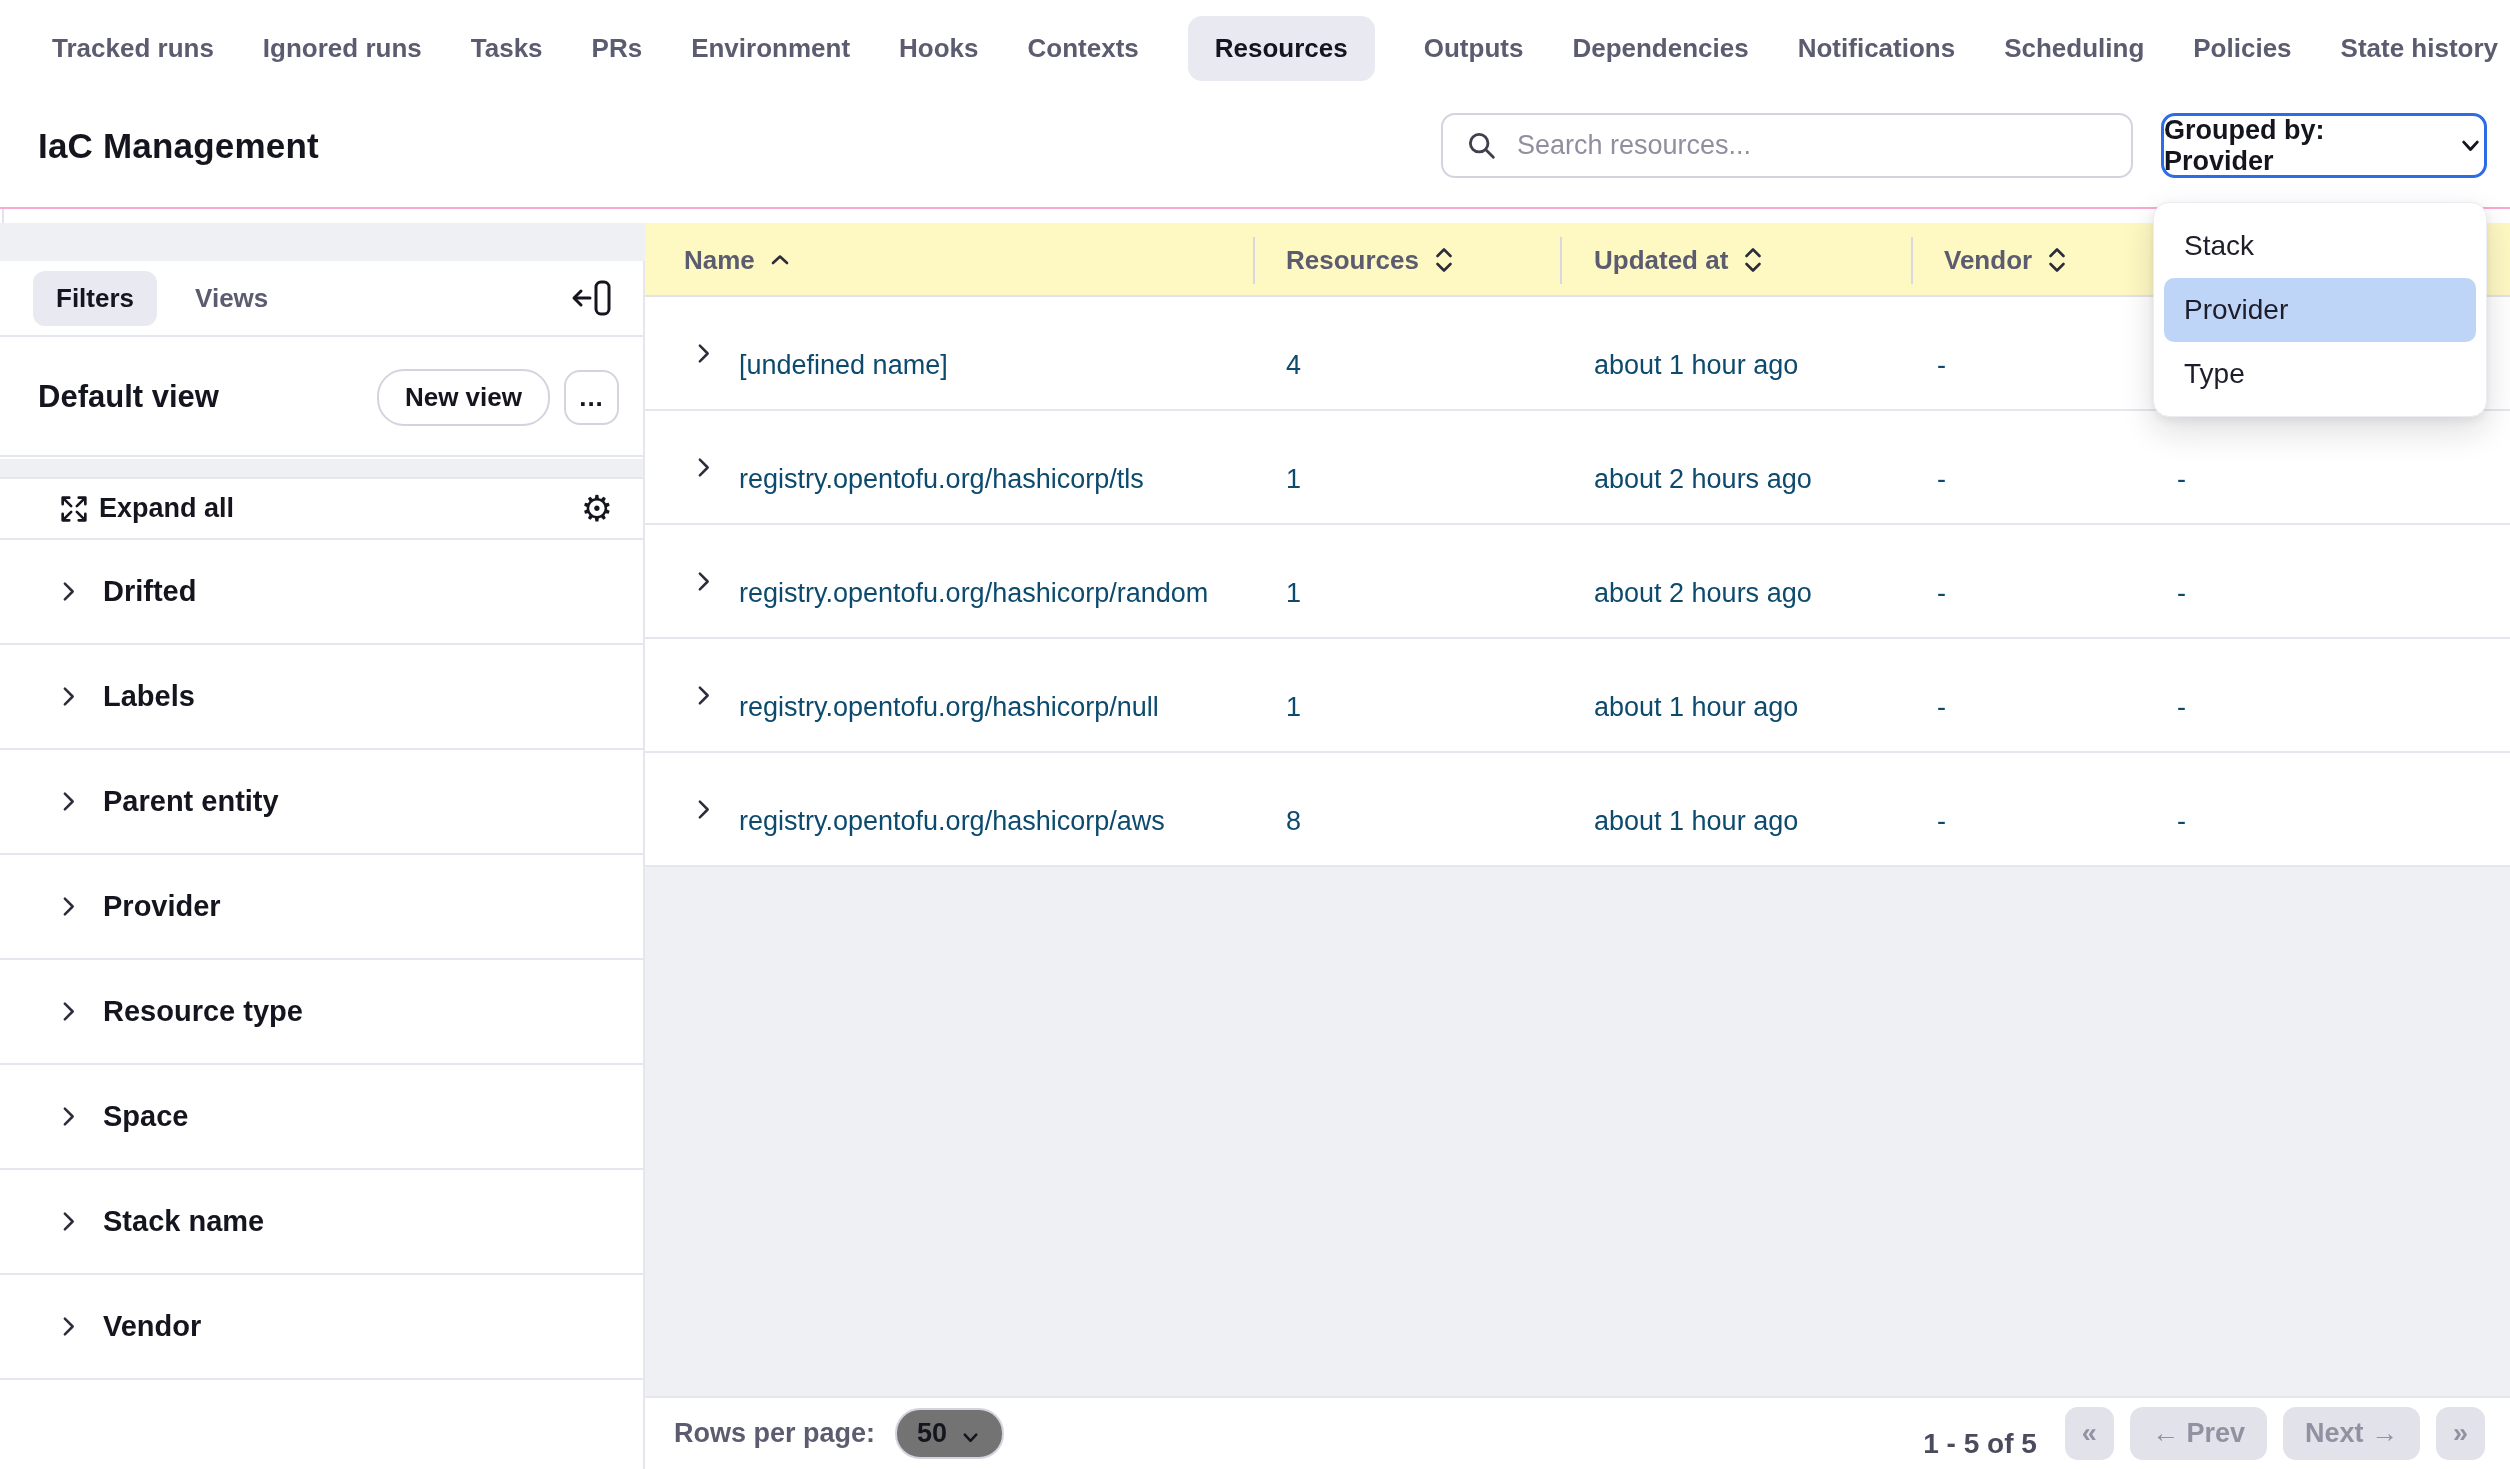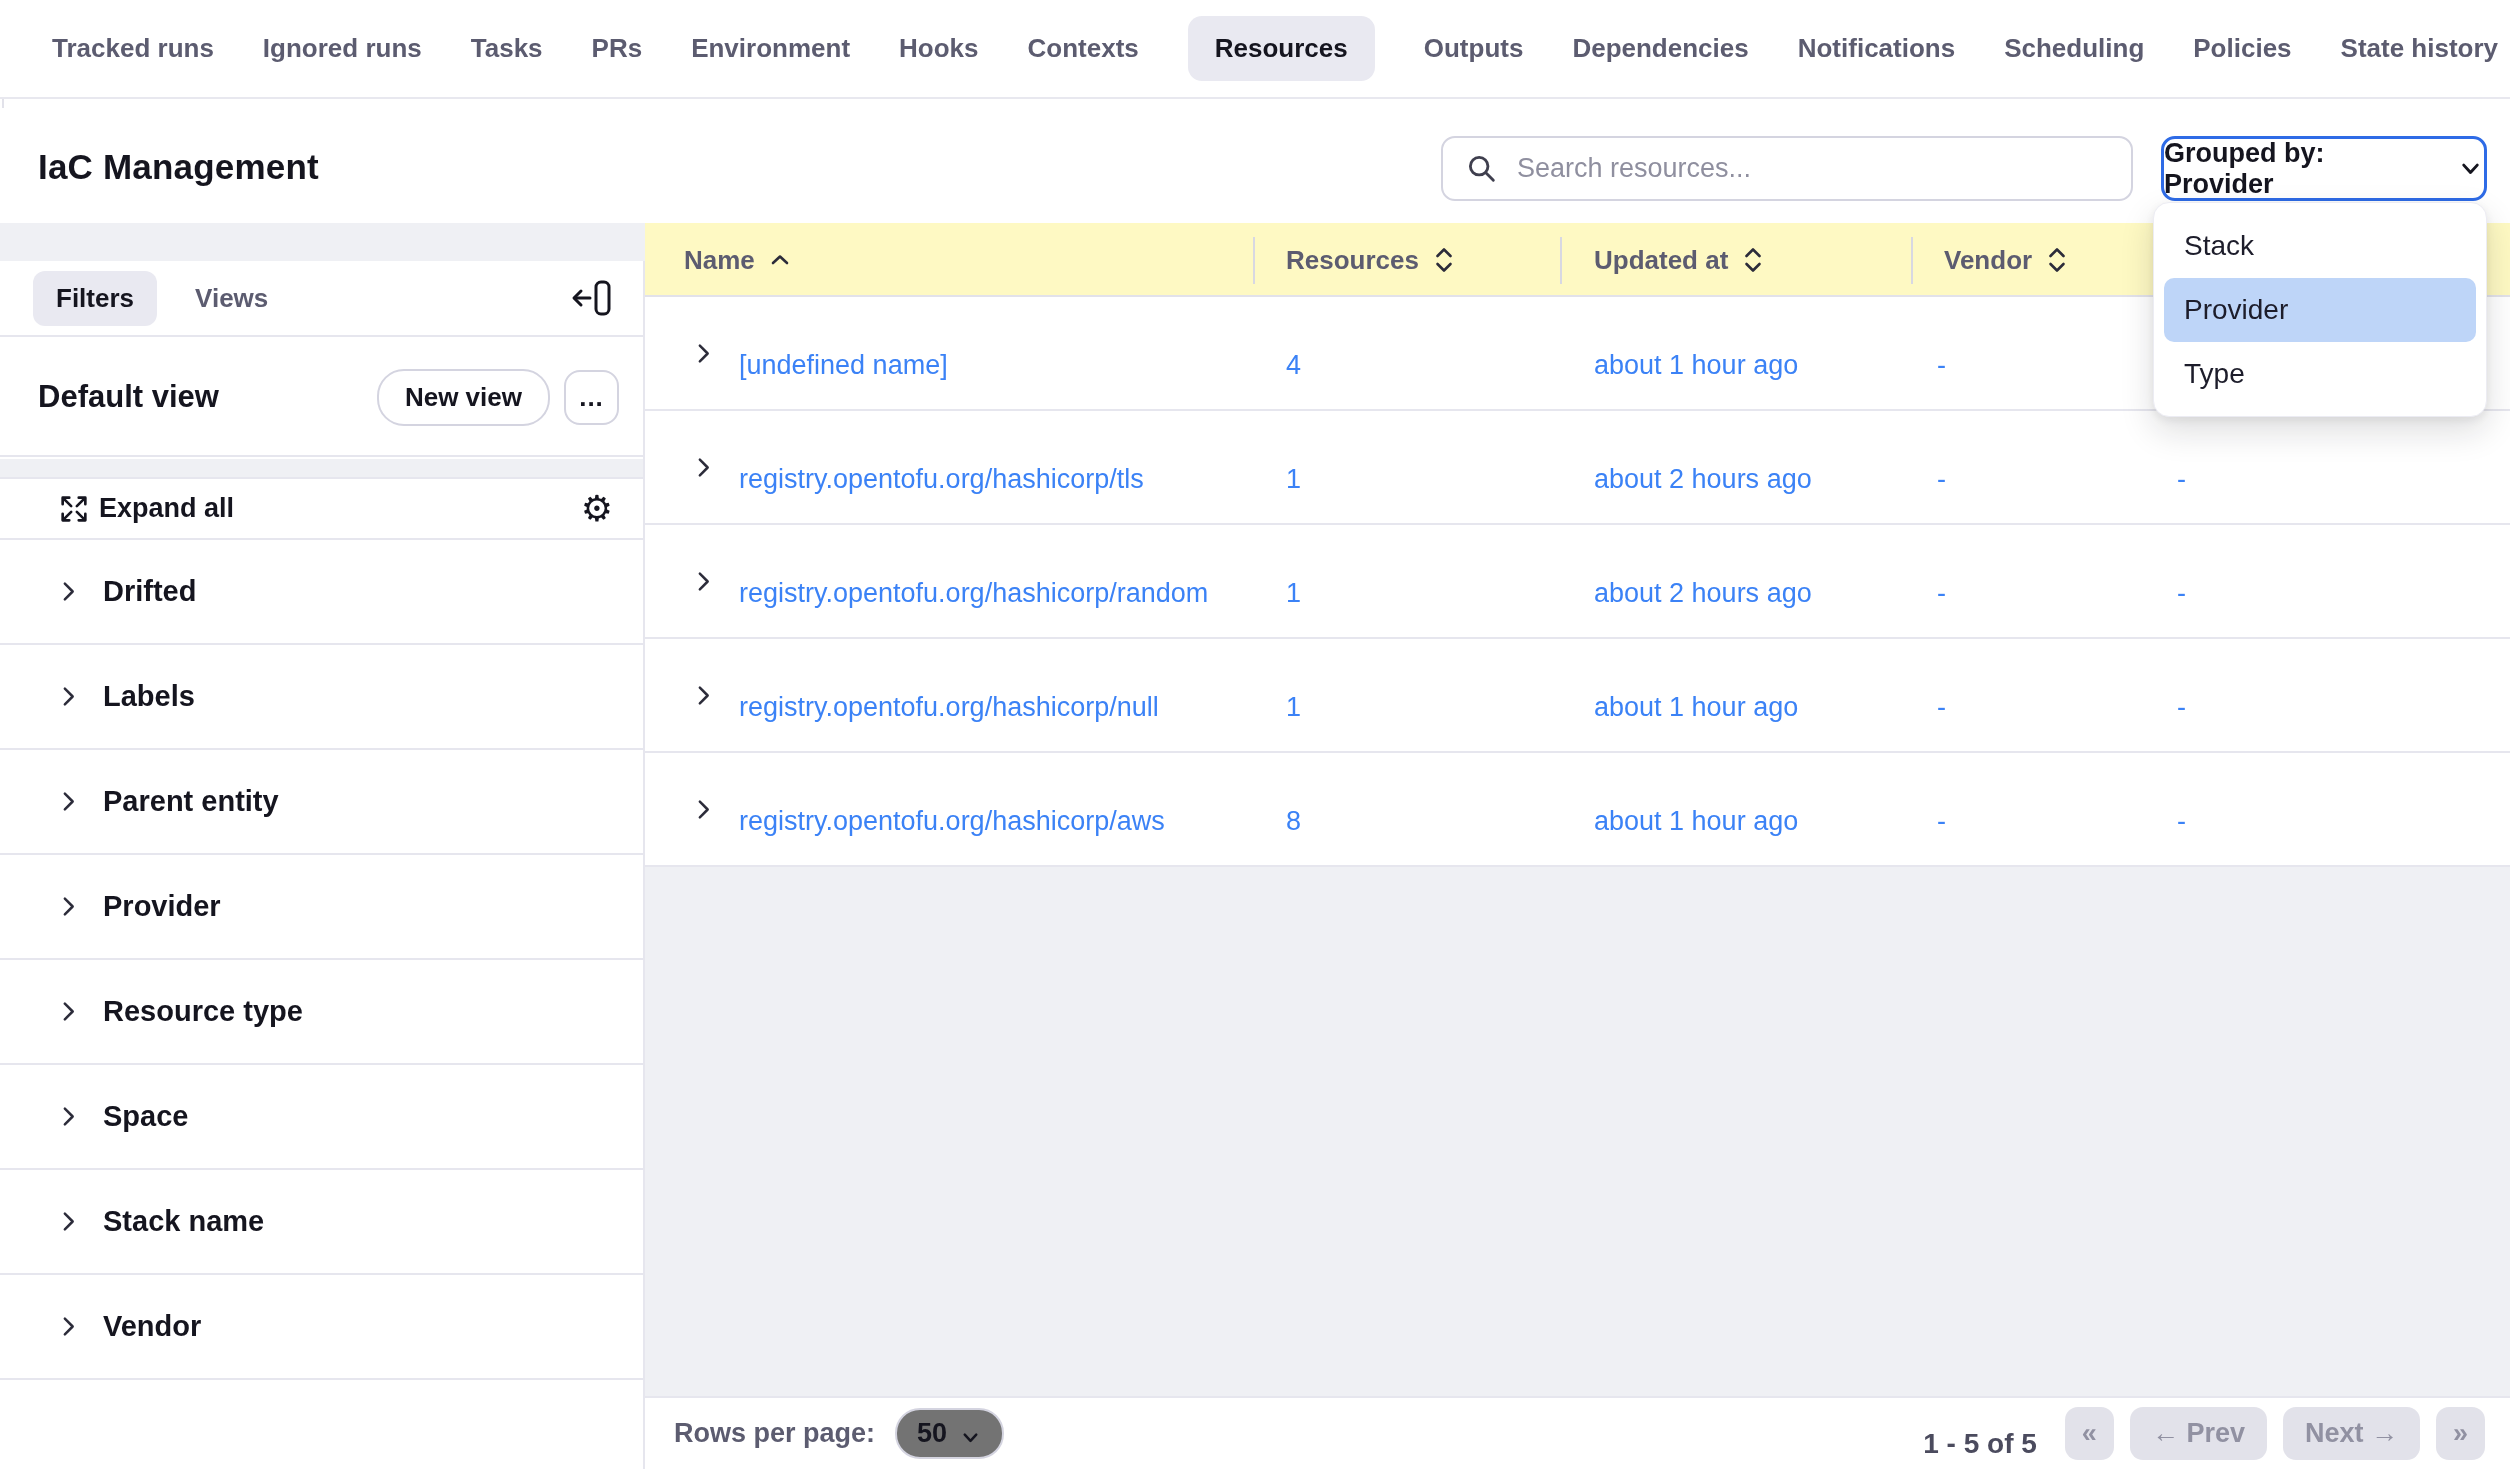--- a/index.html
+++ b/index.html
@@ -21,22 +21,22 @@
     white-space: nowrap;
   }
   .nav-item { font-size: 26px; font-weight: 600; color: #5c5c70; cursor: pointer; }
   .nav-item.active {
     background: #e9e9f1; color: #15151f;
     padding: 17px 27px; border-radius: 14px;
   }
 
   
   .page-header {
-    position: absolute; top: 108px; left: 0; right: 0; height: 124px;
-    background: #fff; border-bottom: 6px solid #f9a8d4;
+    position: absolute; top: 85px; left: 0; right: 0; height: 124px;
+    background: #fff; border-bottom: 2px solid #f9a8d4;
   }
   .page-title {
     position: absolute; left: 38px; top: 50%; transform: translateY(-50%);
     font-size: 35px; font-weight: 700; color: #15151f; letter-spacing: 0.2px;
   }
   .search-box {
     position: absolute; left: 1441px; top: 28px; width: 692px; height: 65px;
     border: 2px solid #d4d4e0; border-radius: 14px; background: #fff;
     display: flex; align-items: center; gap: 18px; padding: 0 22px;
   }
@@ -111,21 +111,21 @@
     background: #fef9c3; border-bottom: 2px solid #e2e2ea;
   }
   .th { position: absolute; top: 0; height: 74px; display: flex; align-items: center; gap: 14px;
         font-size: 26px; font-weight: 600; color: #5c5c70; cursor: pointer; }
   .th-sep { position: absolute; top: 14px; width: 2px; height: 47px; background: #d8d8e2; }
   .trow {
     position: absolute; left: 0; right: 0; height: 114px; background: #fff;
     border-bottom: 2px solid #e6e6ee;
   }
   .cell { position: absolute; top: 0; height: 136px; display: flex; align-items: center;
-          font-size: 27px; color: #3b82f6; }
+          font-size: 27px; color: #0c4a6e; }
   .row-chevron { position: absolute; left: 46px; top: 0; height: 112px; display: flex; align-items: center; cursor: pointer; }
 
   .tfoot {
     position: absolute; left: 0; right: 0; bottom: 0; height: 73px;
     background: #fff; border-top: 2px solid #e6e6ee;
     display: flex; align-items: center; padding: 0 26px 0 29px;
   }
   .rpp-label { font-size: 27px; font-weight: 600; color: #5c5c70; }
   .rpp-pill {
     margin-left: 20px; border: 2px solid #d4d4e0; border-radius: 25px;

